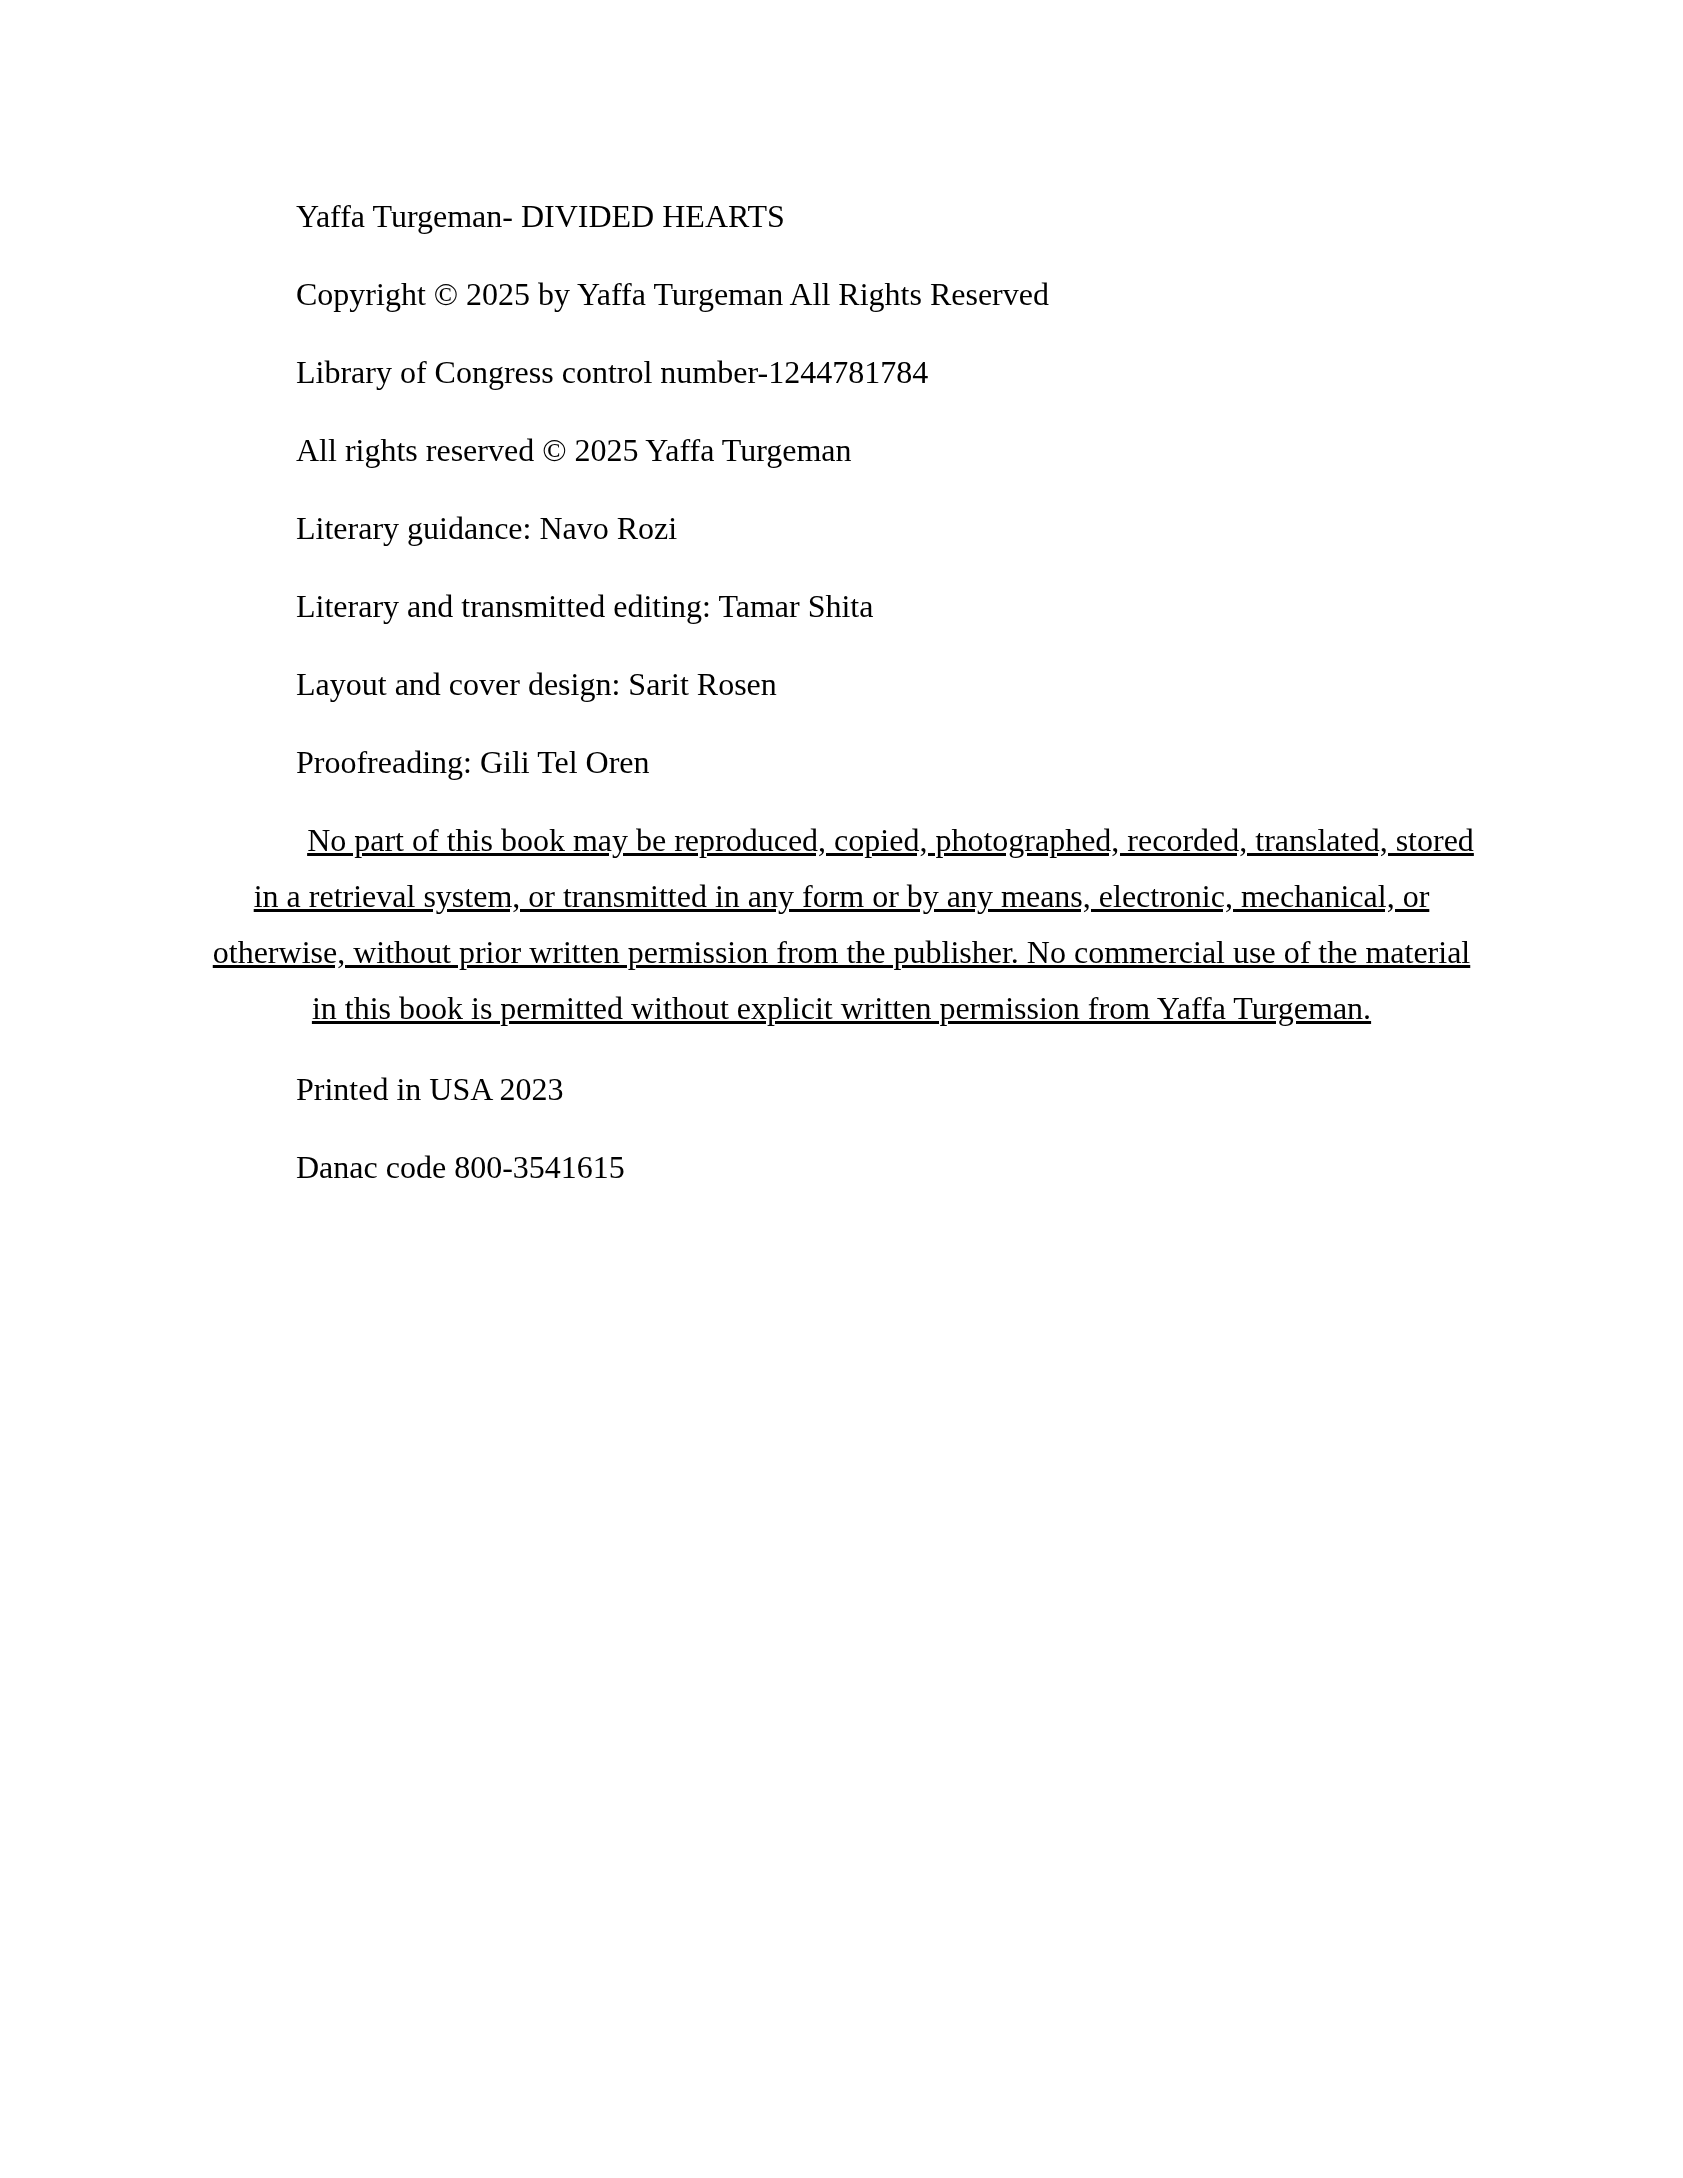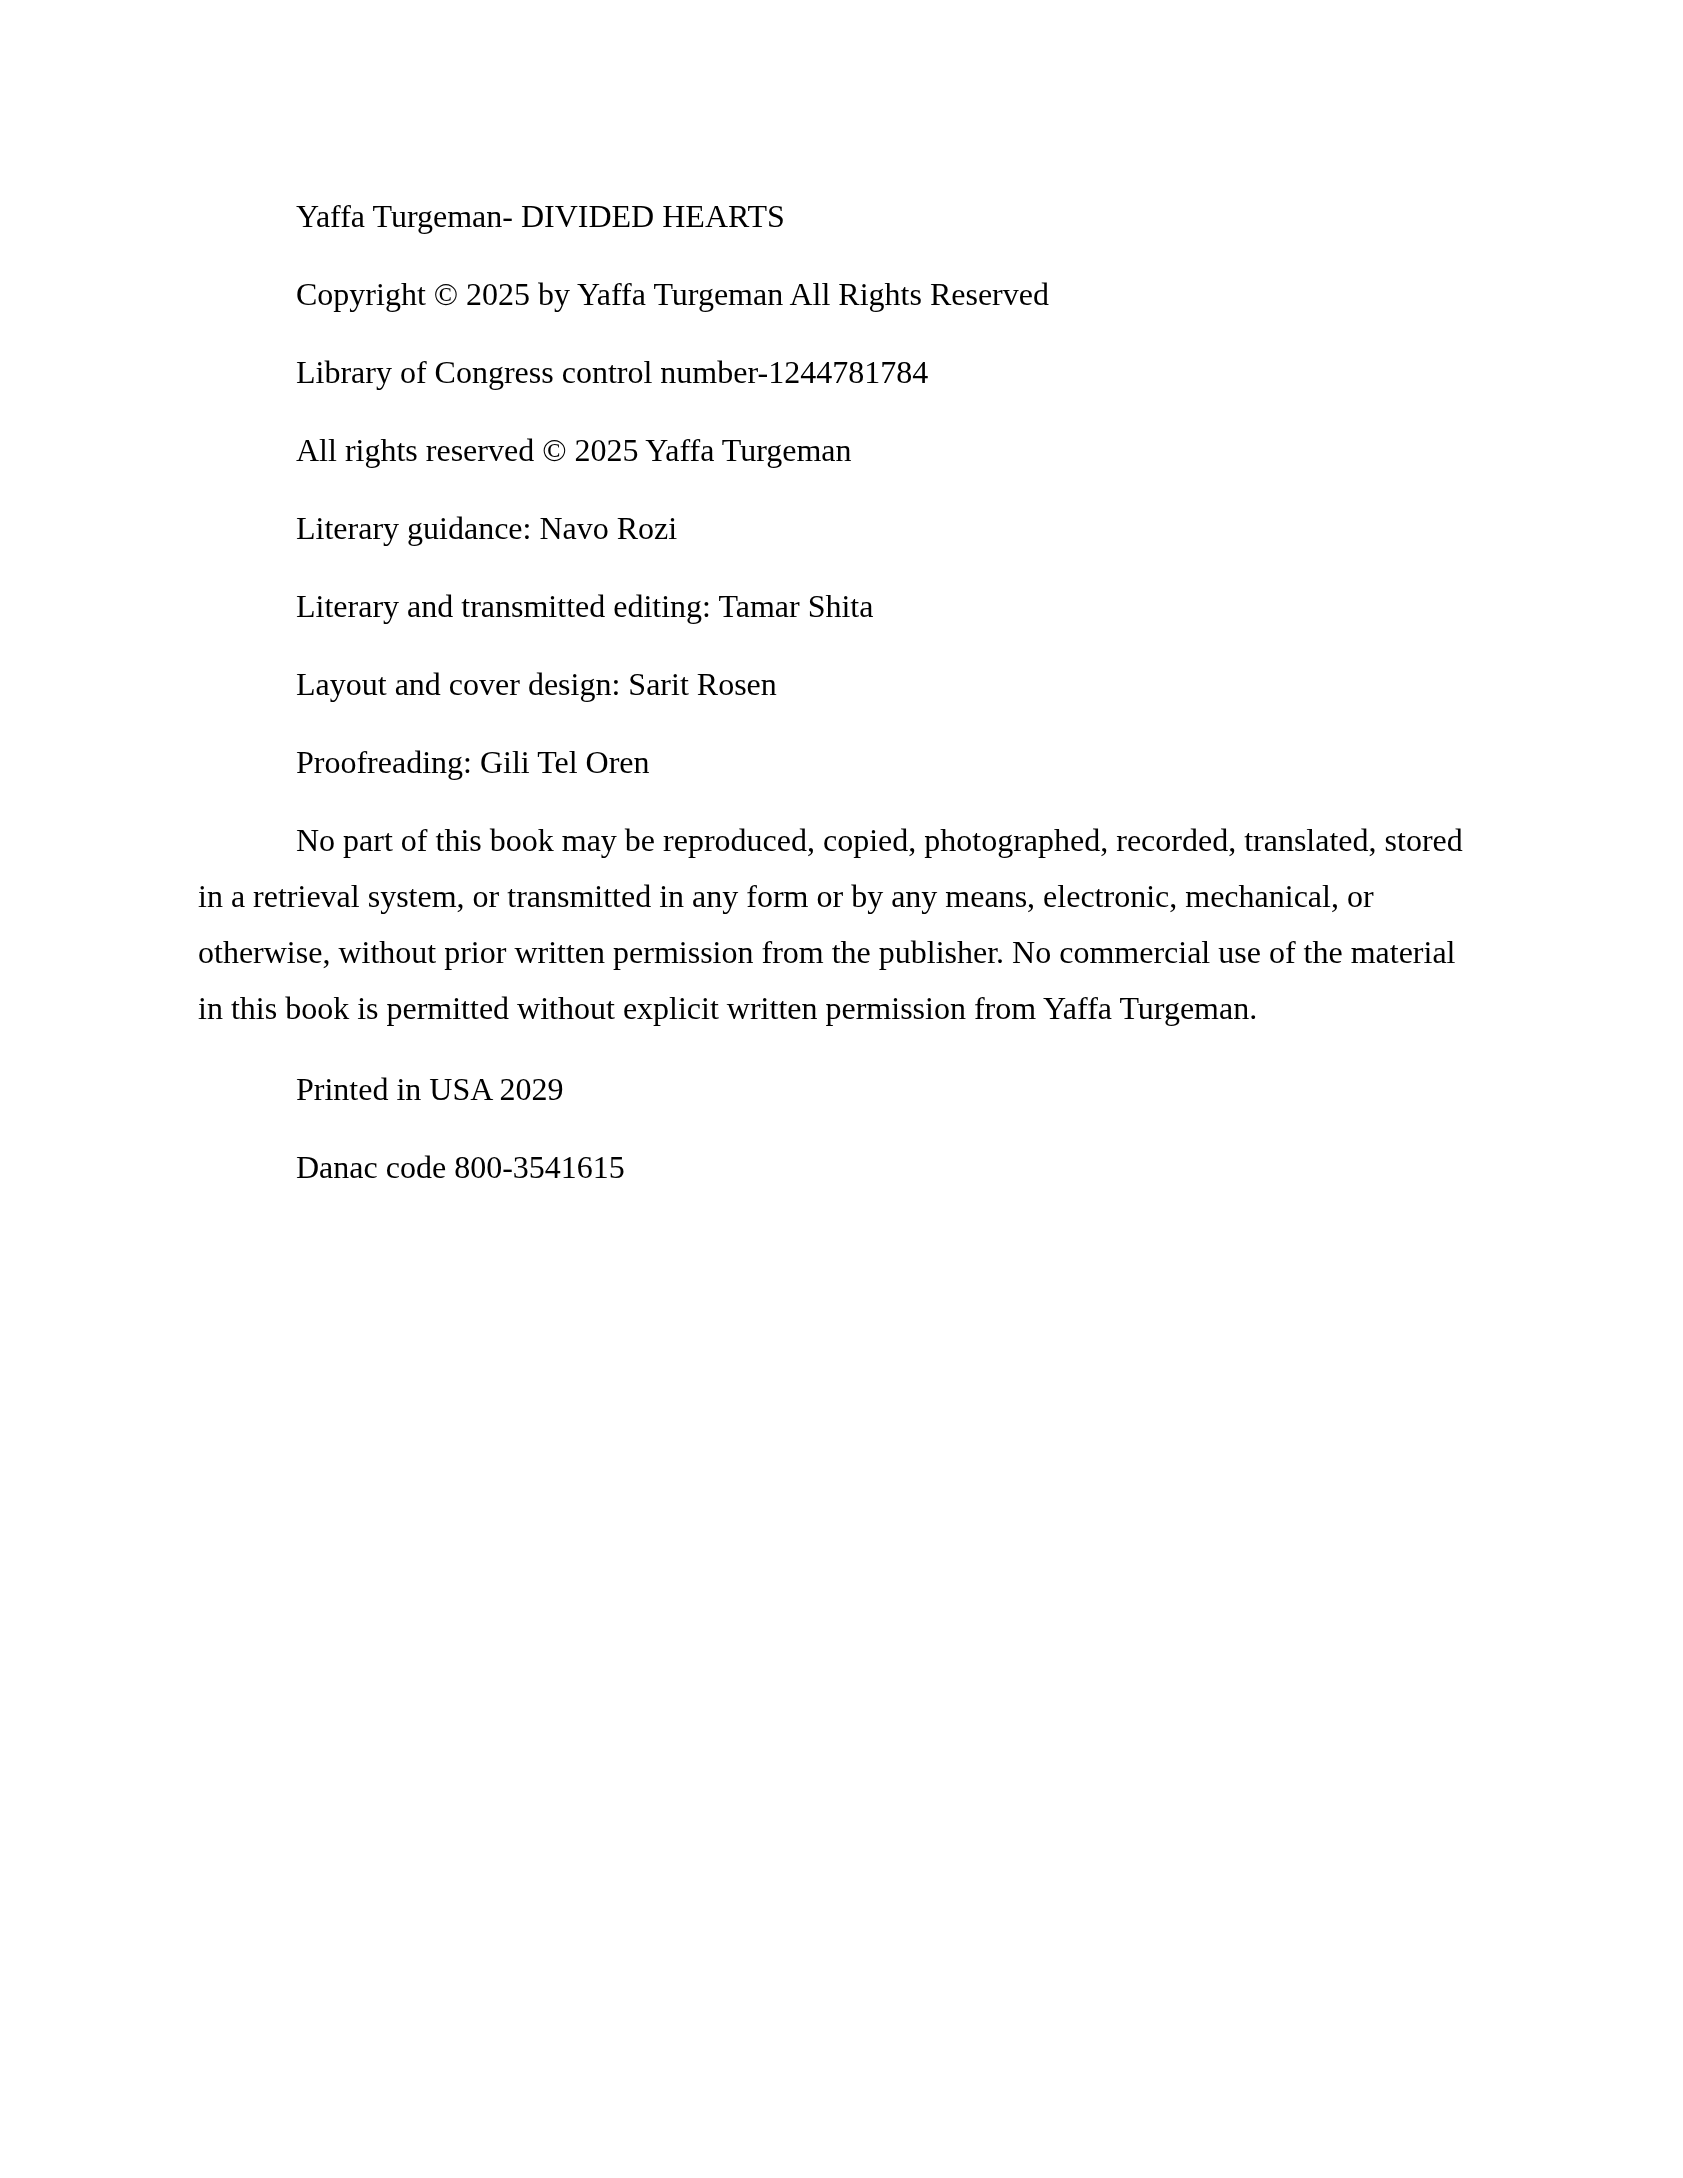--- a/index.html
+++ b/index.html
@@ -24,37 +24,38 @@
       line-height: 56px;
     }
     .line {
       margin: 0 0 22px 0;
       padding-left: 98px;
       white-space: nowrap;
     }
     .para {
       margin: 0 0 25px 0;
       text-indent: 98px;
-      text-align: left;
+      text-align: center;
+      text-decoration: underline;
     }
     .spacer {
       height: 37px;
       margin: 0 0 22px 0;
     }
   </style>
 </head>
 <body>
 
 <div class="page">
   <p class="line">Yaffa Turgeman- DIVIDED HEARTS</p>
   <p class="line">Copyright © 2025 by Yaffa Turgeman All Rights Reserved</p>
   <p class="line">Library of Congress control number-1244781784</p>
   <p class="line">All rights reserved © 2025 Yaffa Turgeman</p>
   <p class="line">Literary guidance: Navo Rozi</p>
   <p class="line">Literary and transmitted editing: Tamar Shita</p>
   <p class="line">Layout and cover design: Sarit Rosen</p>
   <p class="line">Proofreading: Gili Tel Oren</p>
   <p class="para">No part of this book may be reproduced, copied, photographed, recorded, translated, stored in a retrieval system, or transmitted in any form or by any means, electronic, mechanical, or otherwise, without prior written permission from the publisher. No commercial use of the material in this book is permitted without explicit written permission from Yaffa Turgeman.</p>
-  <p class="line">Printed in USA 2029</p>
+  <p class="line">Printed in USA 2023</p>
   <p class="line">Danac code 800-3541615</p>
   <div class="spacer"></div>
 </div>
 
 
 </body></html>

